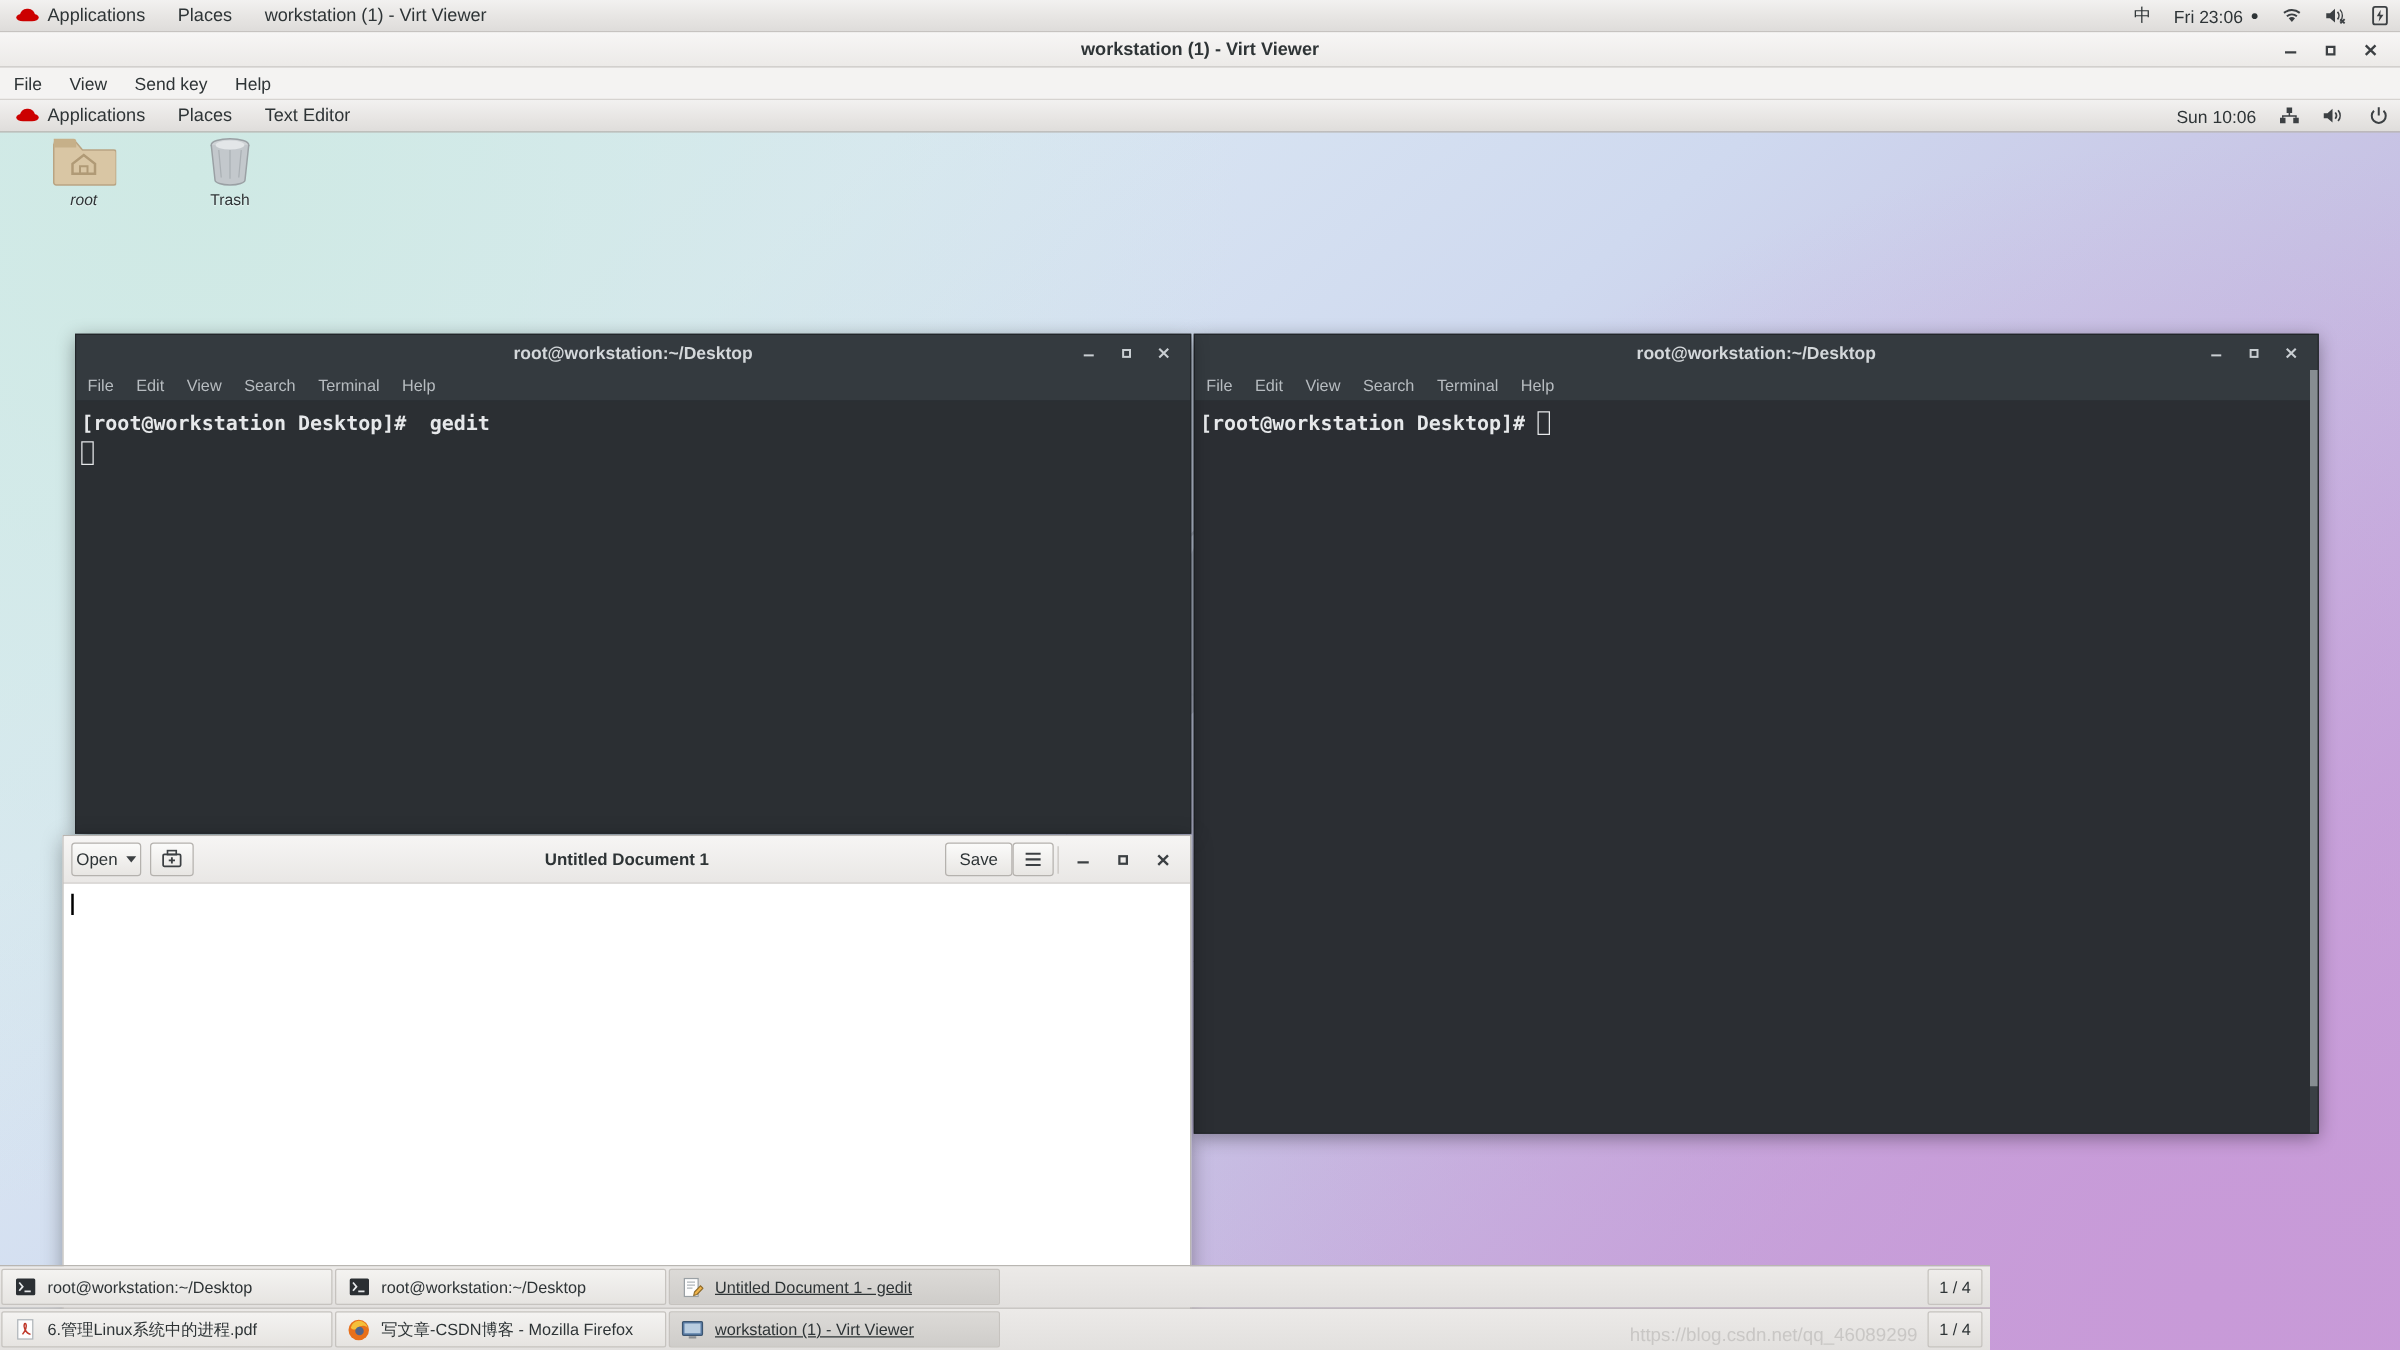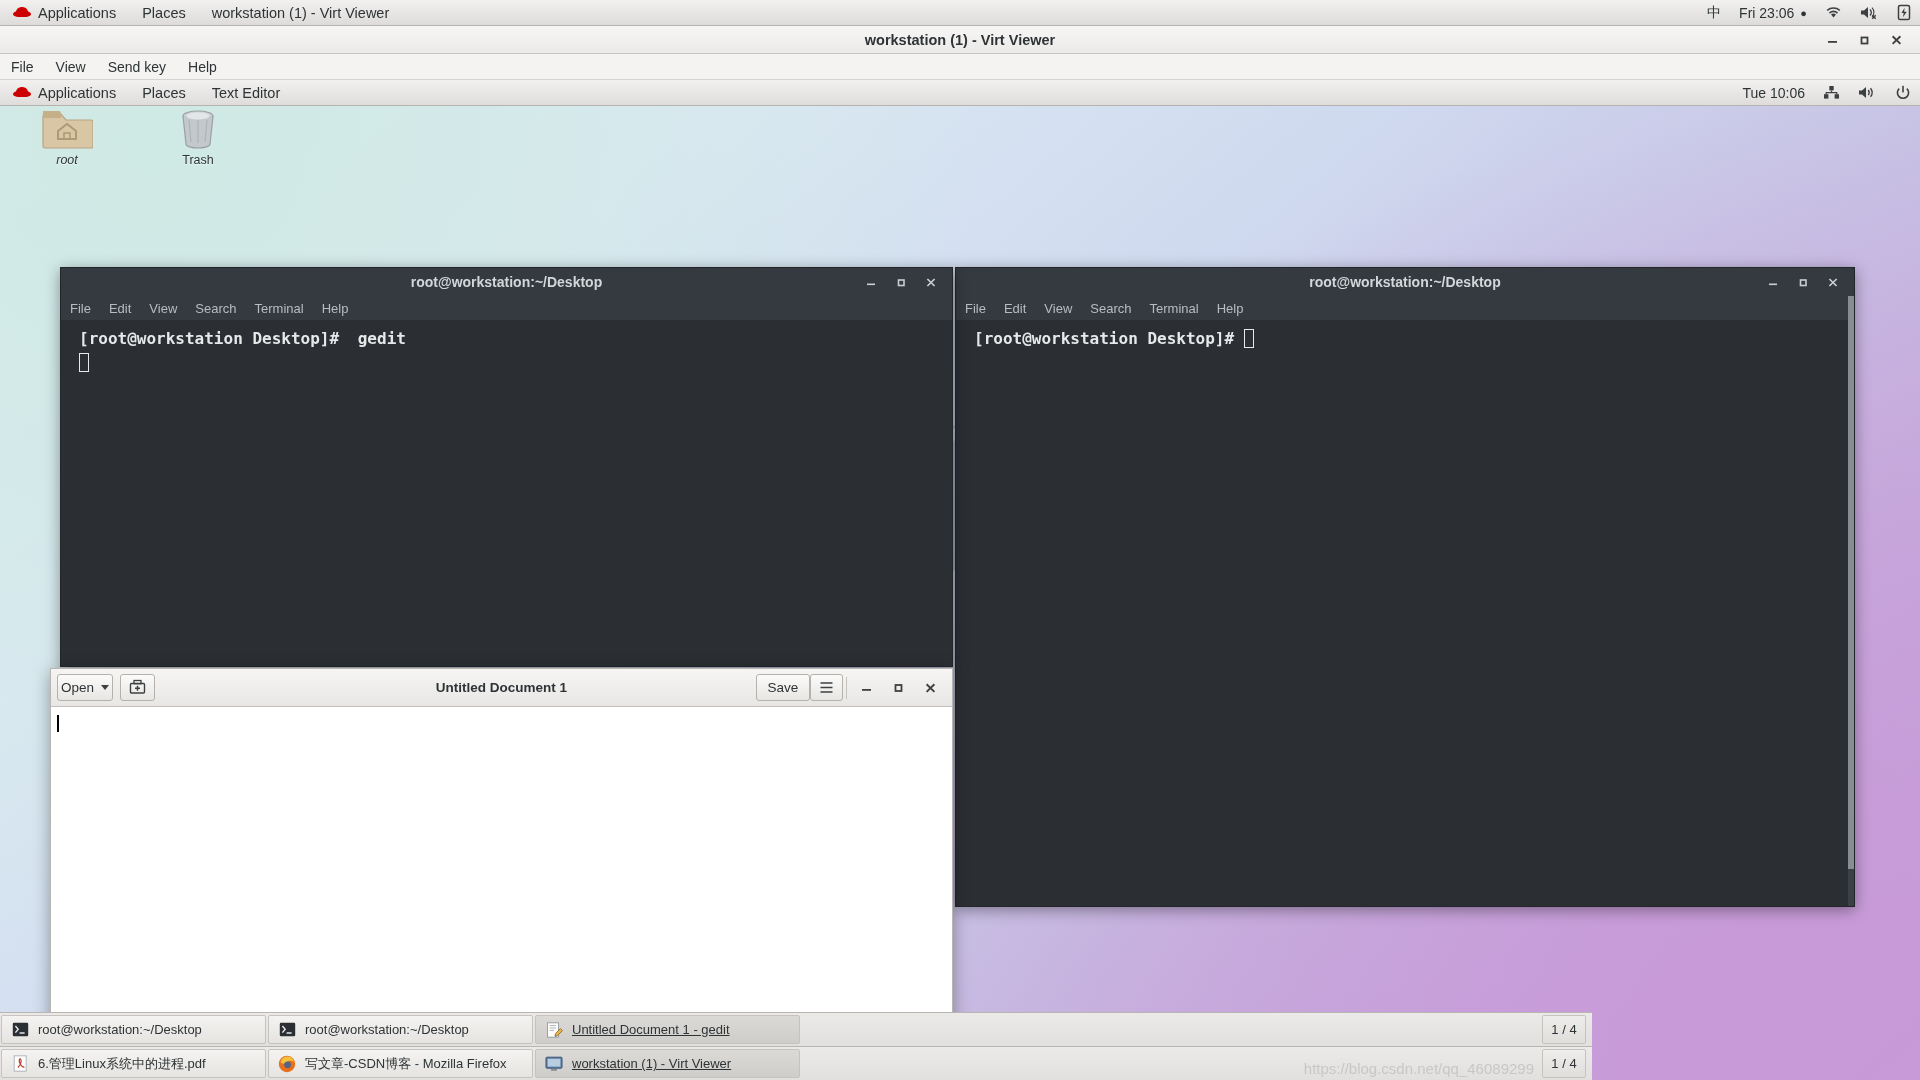--- a/index.html
+++ b/index.html
@@ -105,21 +105,21 @@
   }
   .term-title .lbl { font-weight: bold; }
   .term-wctrls { position: absolute; right: 6px; top: 0; height: 28px; display: flex; align-items: center; }
   .term-wctrls .wbtn { color: #c9ced2; width: 30px; }
   .term-menu {
     height: 25px; background: #343a3f; border-bottom: 1px solid #2b3035;
     display: flex; align-items: center; font-size: 13px; color: #b7bcc0;
   }
   .term-menu .mi { padding: 0 9px; height: 25px; display: flex; align-items: center; }
   .term-body {
-    flex: 1 1 auto; padding: 6px 18px; position: relative;
+    flex: 1 1 auto; padding: 6px 4px; position: relative;
     font-family: "DejaVu Sans Mono", monospace;
     font-size: 16px; font-weight: bold; color: #e6e8ea; line-height: 24px;
     background: #2b2f33;
   }
   .term-body.translucent { background: rgba(43,47,51,0.92); }
   .cursor-block {
     display: inline-block; width: 10px; height: 19px;
     border: 1.5px solid #e6e8ea; vertical-align: -4px;
   }
   .term-scroll {
@@ -287,21 +287,21 @@
           <span>Applications</span>
         </div>
         <div class="panel-item">
           <span>Places</span>
         </div>
         <div class="panel-item">
           <span>Text Editor</span>
         </div>
         <div class="panel-spacer"></div>
         <div class="tray-item">
-          <span>Tue 10:06</span>
+          <span>Sun 10:06</span>
         </div>
         <div class="tray-item tray-icon">
           <svg width="17" height="15" viewBox="0 0 17 15">
               <rect x="6.3" y="1" width="4.4" height="4.4" fill="#3c4043"></rect>
               <rect x="1" y="9.2" width="4.4" height="4.4" fill="#3c4043"></rect>
               <rect x="11.6" y="9.2" width="4.4" height="4.4" fill="#3c4043"></rect>
               <path d="M8.5 5.4 v2.3 M3.2 9.2 v-1.5 h10.6 v1.5" stroke="#3c4043" stroke-width="1.2" fill="none"></path>
             </svg>
         </div>
         <div class="tray-item tray-icon">
@@ -332,21 +332,21 @@
           <svg width="52" height="44" viewBox="0 0 52 44">
             <path d="M2 8 h18 l5 6 h25 a2 2 0 0 1 2 2 v24 a2 2 0 0 1 -2 2 H4 a2 2 0 0 1 -2 -2 V10 a2 2 0 0 1 2 -2 Z" fill="#d9c6a4" stroke="#b9a483" stroke-width="1.2"></path>
             <path d="M2 5 h16 a2 2 0 0 1 2 2 v5 H2 Z" fill="#c6b089"></path>
             <path d="M17 33 v-8 l9-7 9 7 v8 Z" fill="none" stroke="#b09a76" stroke-width="2"></path>
             <rect x="23" y="27" width="6" height="6" fill="none" stroke="#b09a76" stroke-width="1.6"></rect>
           </svg>
         </div>
         <div class="lbl">root</div>
       </div>
 
-      <div class="dicon" style="left:153px; top:18px;">
+      <div class="dicon" style="left:139px; top:18px;">
         <div class="glyph">
           <svg width="46" height="46" viewBox="0 0 46 46">
             <ellipse cx="23" cy="12" rx="15" ry="5" fill="#cfd3d6" stroke="#9aa0a4" stroke-width="1.2"></ellipse>
             <path d="M8 12 L11 40 a12 4 0 0 0 24 0 L38 12" fill="#c3c8cc" stroke="#9aa0a4" stroke-width="1.2"></path>
             <ellipse cx="23" cy="12" rx="11.5" ry="3.6" fill="#e3e6e8"></ellipse>
             <path d="M14 16 L16 38 M23 16 L23 39 M32 16 L30 38" stroke="#aab0b4" stroke-width="1"></path>
           </svg>
         </div>
         <div class="lbl">Trash</div>
       </div>

